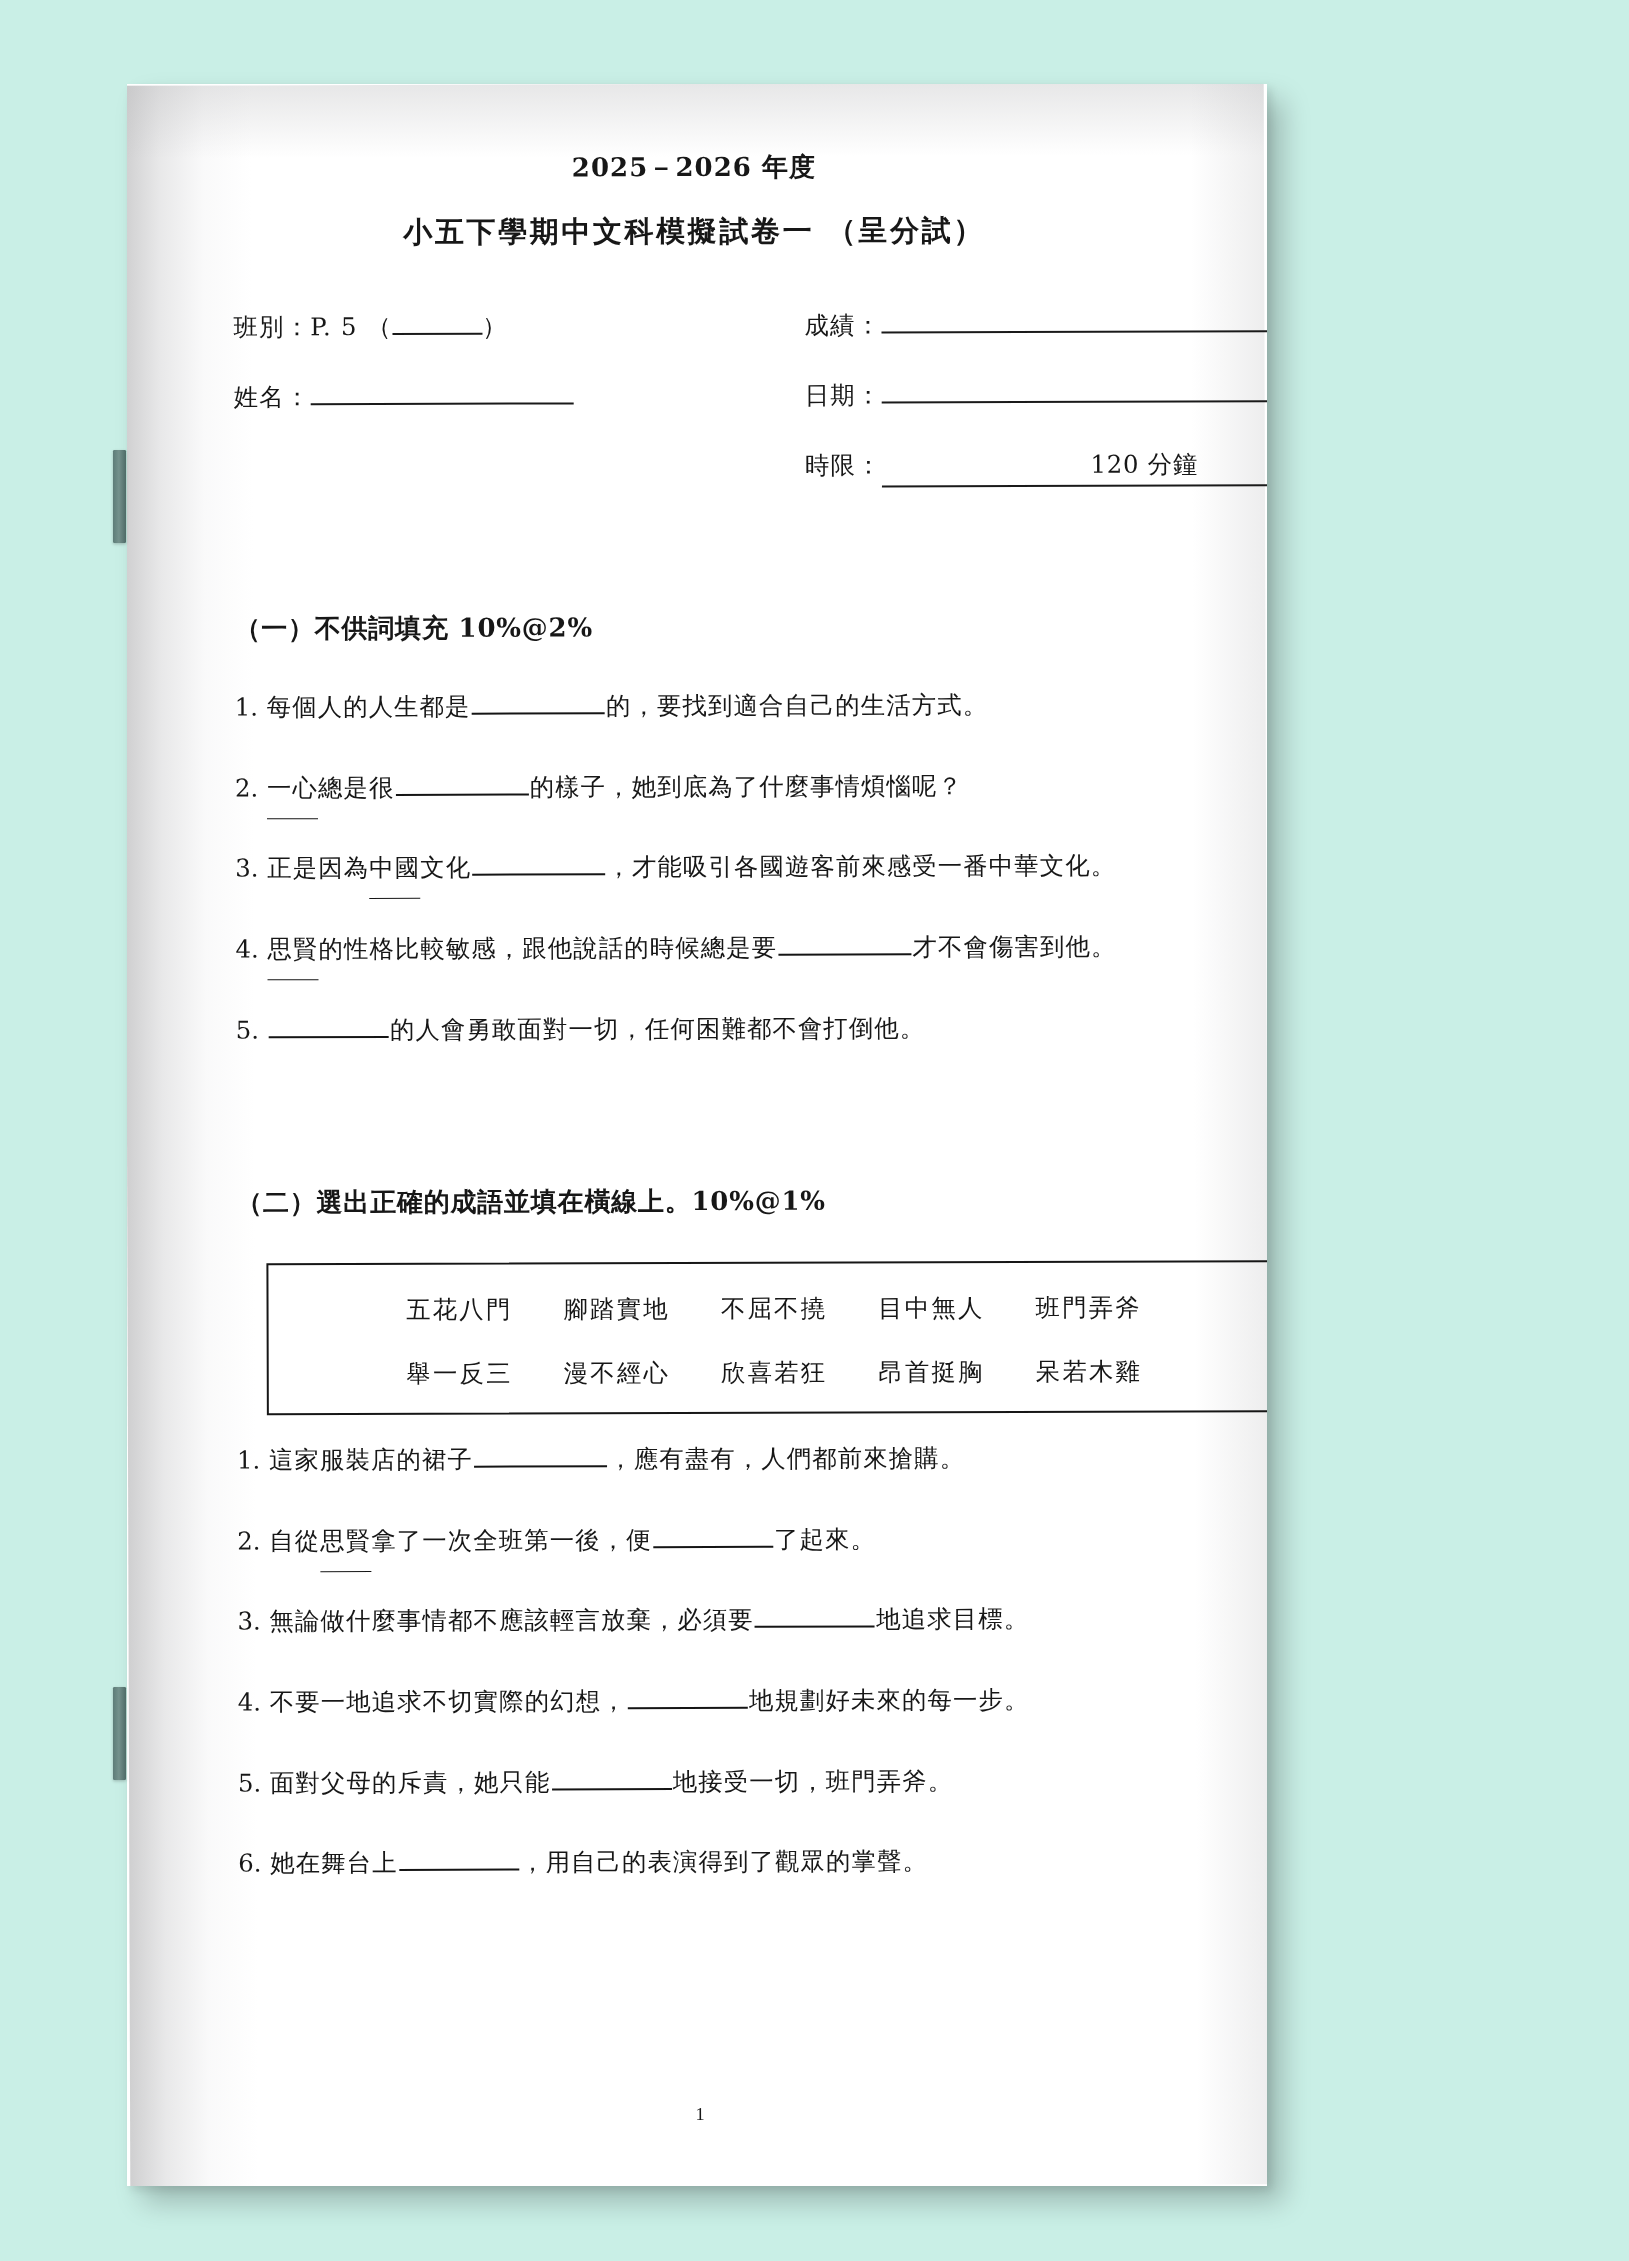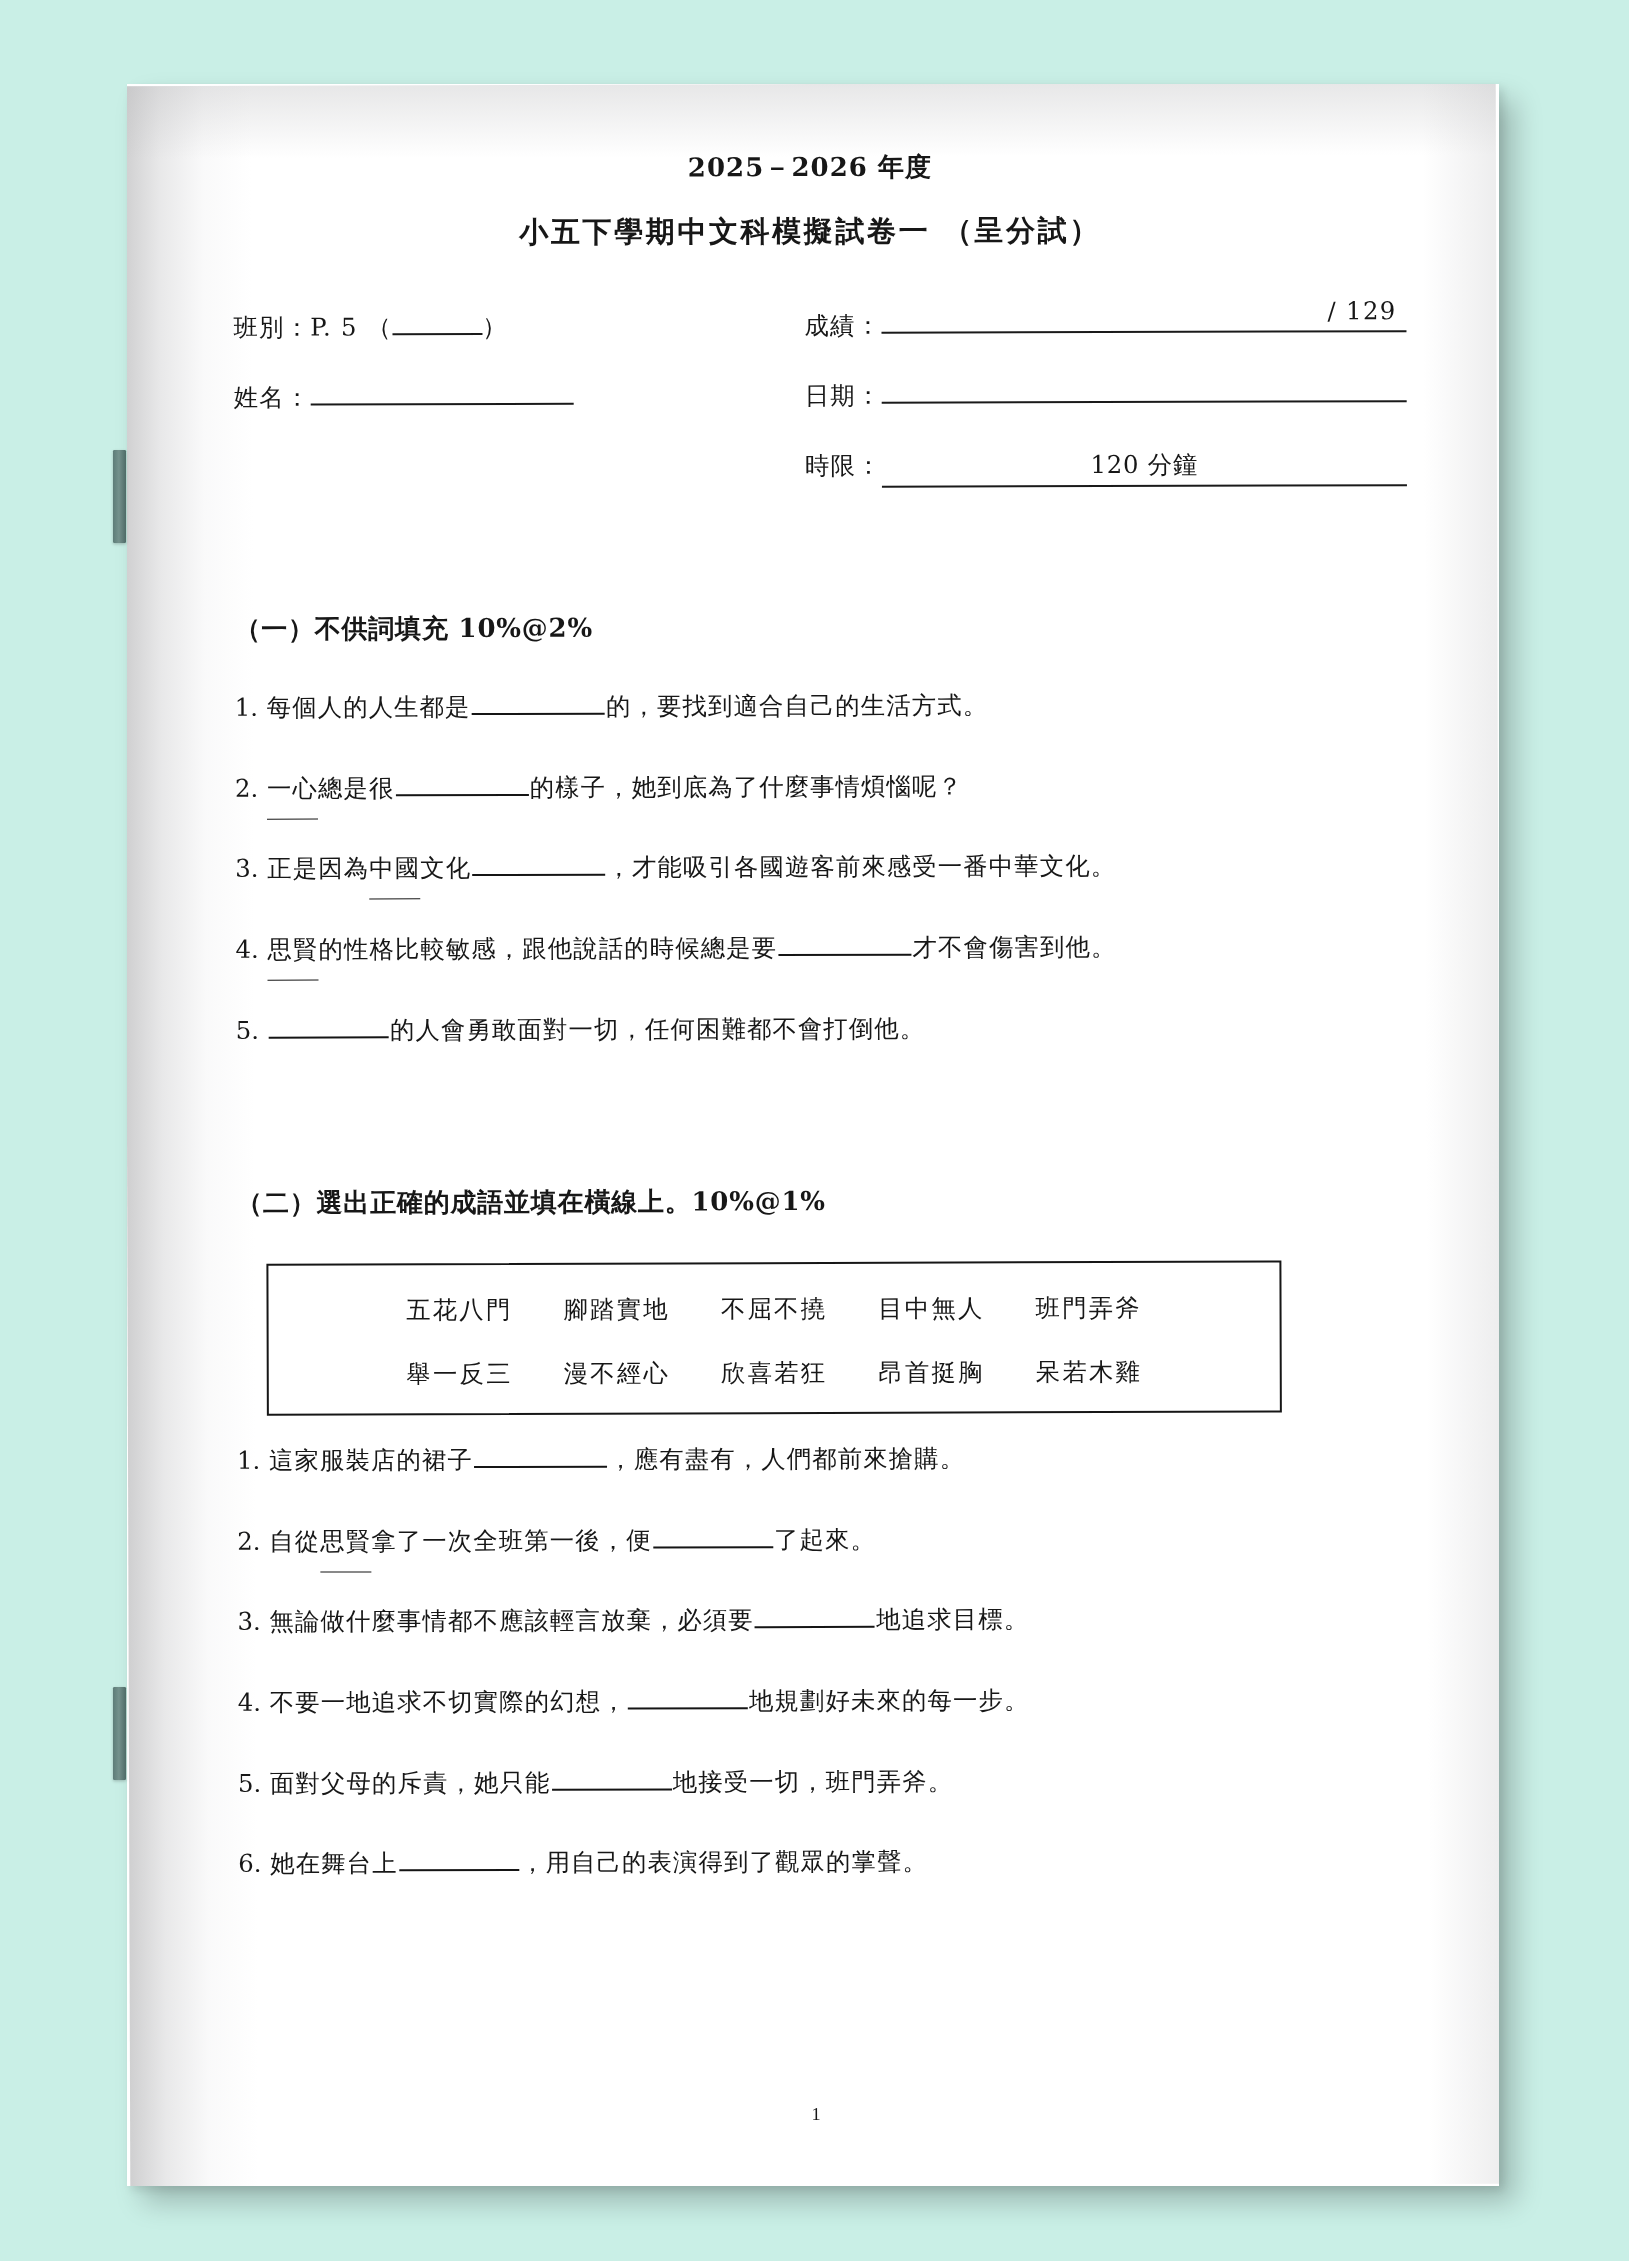--- a/index.html
+++ b/index.html
@@ -26,21 +26,21 @@
     z-index: 6;
   }
   .clip-top { top: 450px;  height: 93px; }
   .clip-bottom { top: 1687px; height: 93px; }
 
   
   .page {
     position: absolute;
     left: 127px;
     top: 84px;
-    width: 1372px;
+    width: 1140px;
     height: 2102px;
     background: #ffffff;
     box-shadow: 16px 16px 26px rgba(0,0,0,0.22),
                 3.7px 3.7px 8.6px rgba(0,0,0,0.10);
     z-index: 3;
     overflow: hidden;
   }
   
   .page-inner {
     position: absolute;

